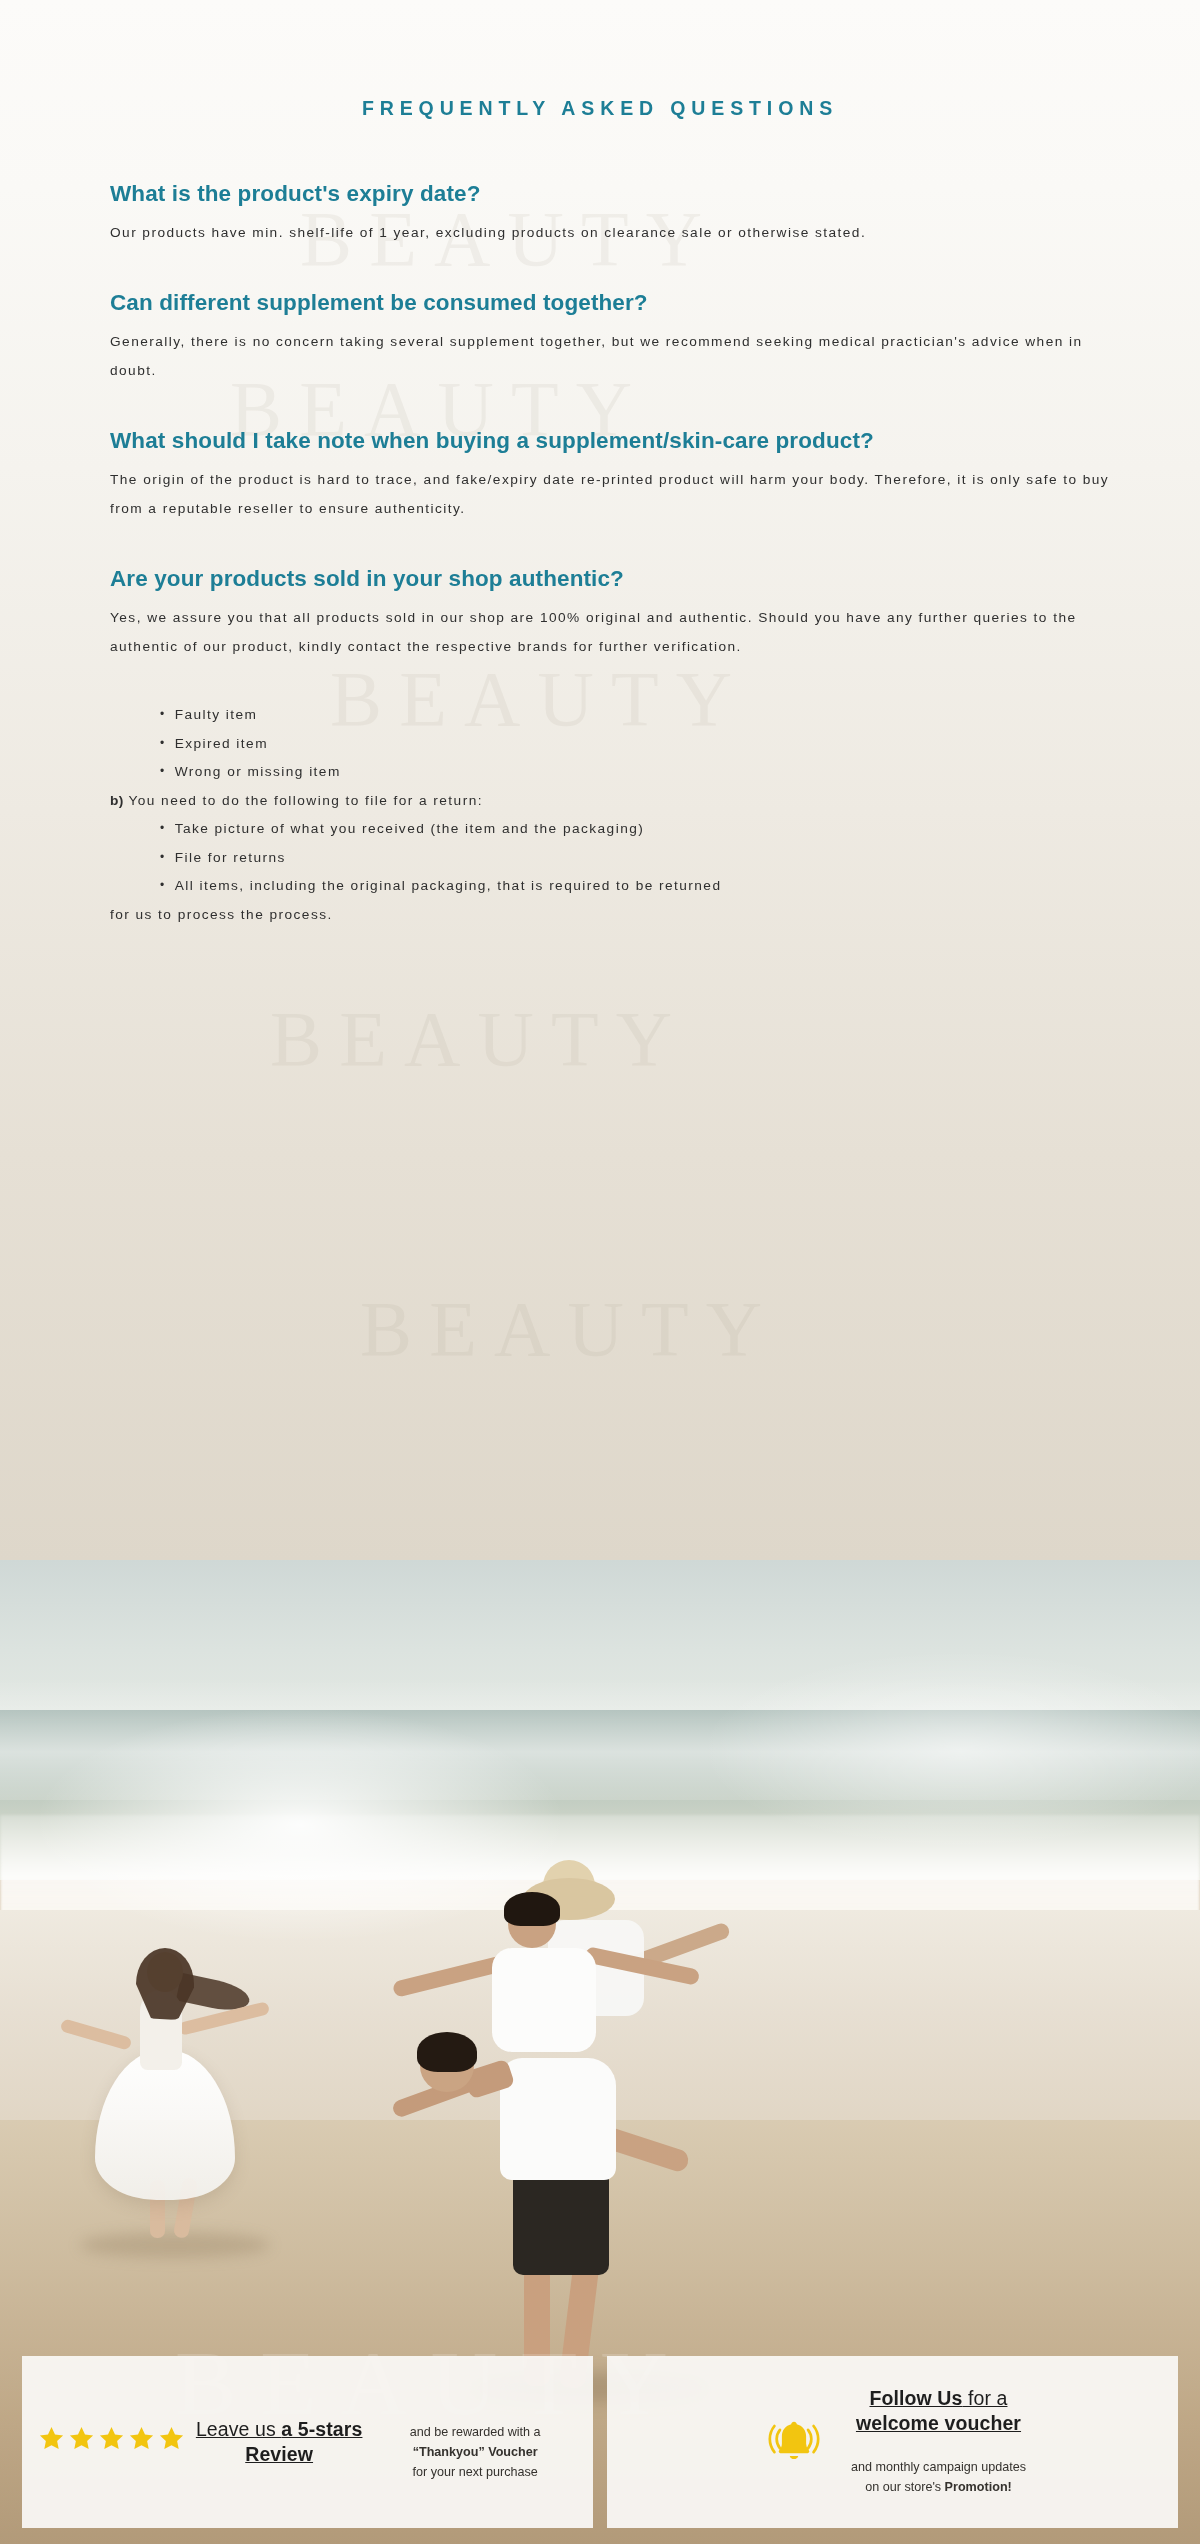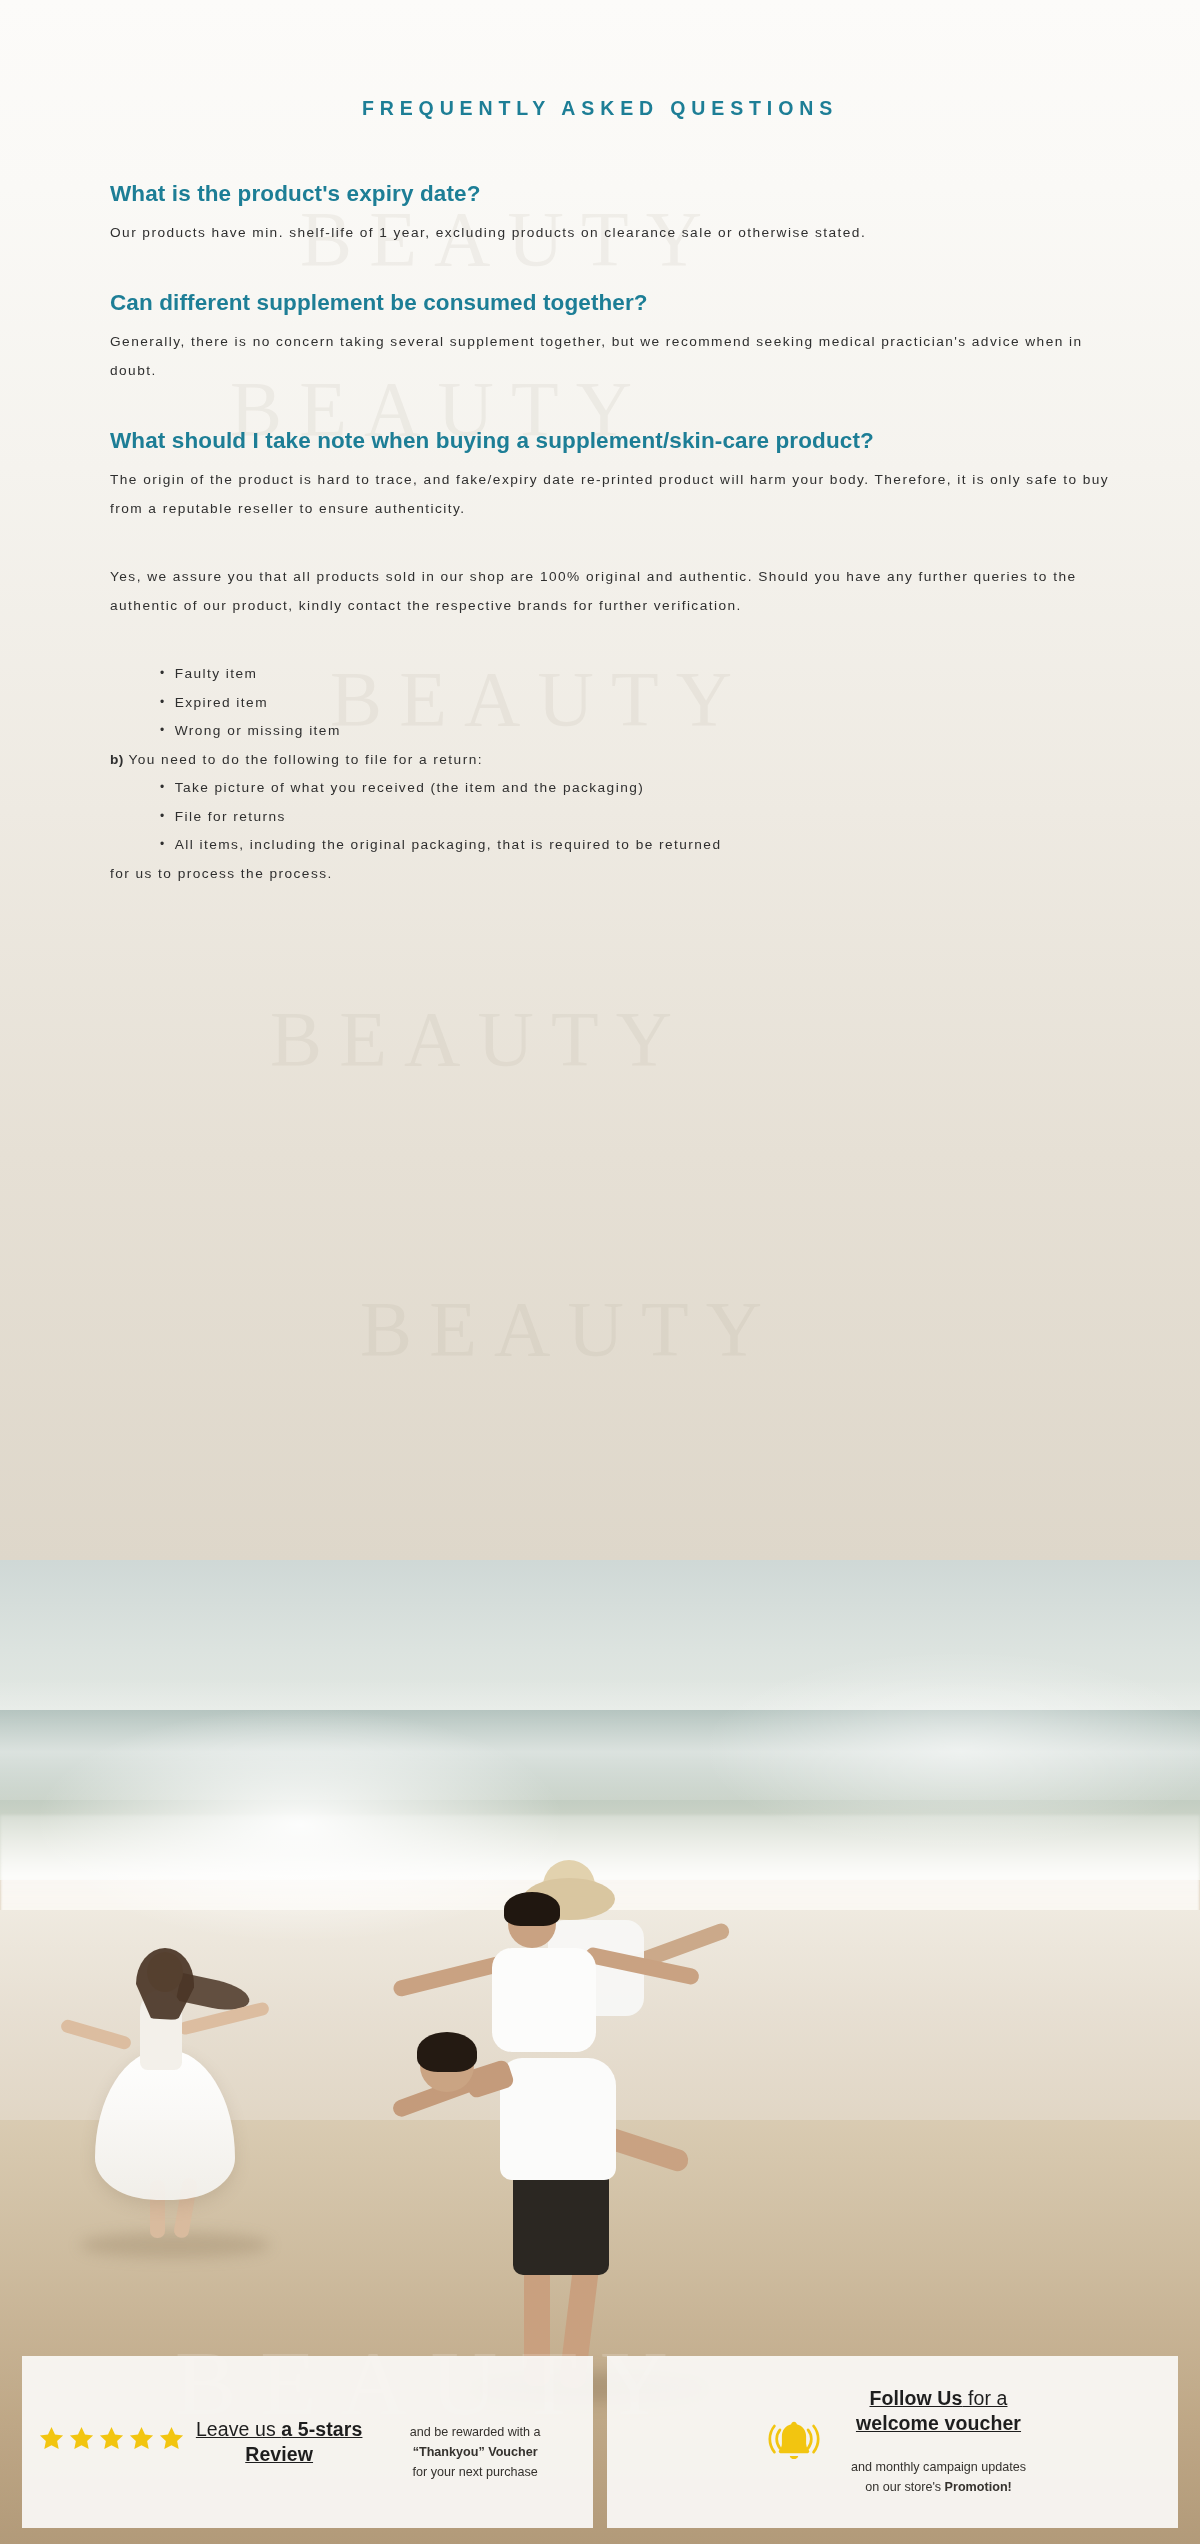--- a/index.html
+++ b/index.html
@@ -309,20 +309,21 @@
           <div class="faq-q">Can different supplement be consumed together?</div>
           <div class="faq-a">Generally, there is no concern taking several supplement together, but we recommend seeking medical practician's advice when in doubt.</div>
         </div>
 
         <div class="faq-item">
           <div class="faq-q">What should I take note when buying a supplement/skin-care product?</div>
           <div class="faq-a">The origin of the product is hard to trace, and fake/expiry date re-printed product will harm your body. Therefore, it is only safe to buy from a reputable reseller to ensure authenticity.</div>
         </div>
 
         <div class="faq-item">
+          <div class="faq-q">Are your products sold in your shop authentic?</div>
           <div class="faq-a">Yes, we assure you that all products sold in our shop are 100% original and authentic. Should you have any further queries to the authentic of our product, kindly contact the respective brands for further verification.</div>
         </div>
 
 
         <div class="faq-item">
 
           <ul class="sub-list">
             <li>Faulty item</li>
             <li>Expired item</li>
             <li>Wrong or missing item</li>

